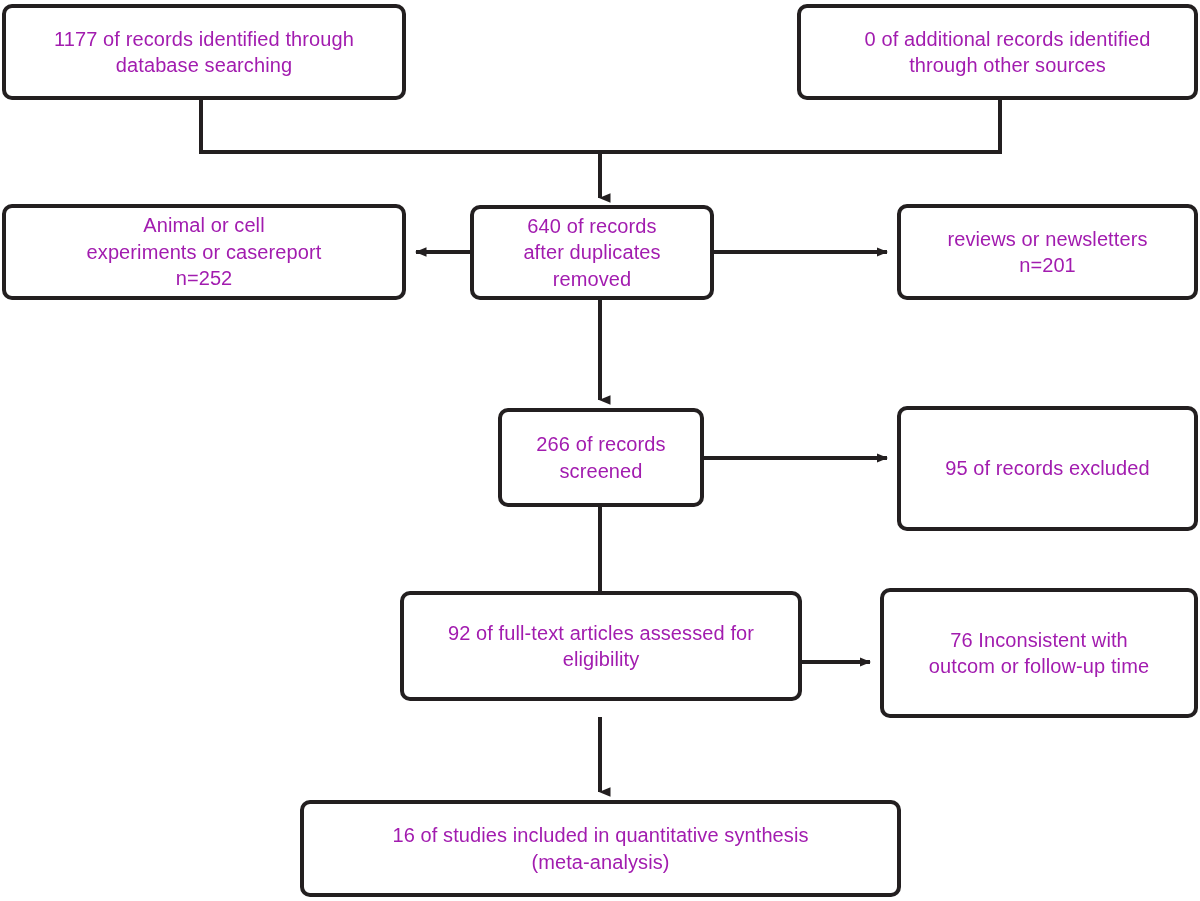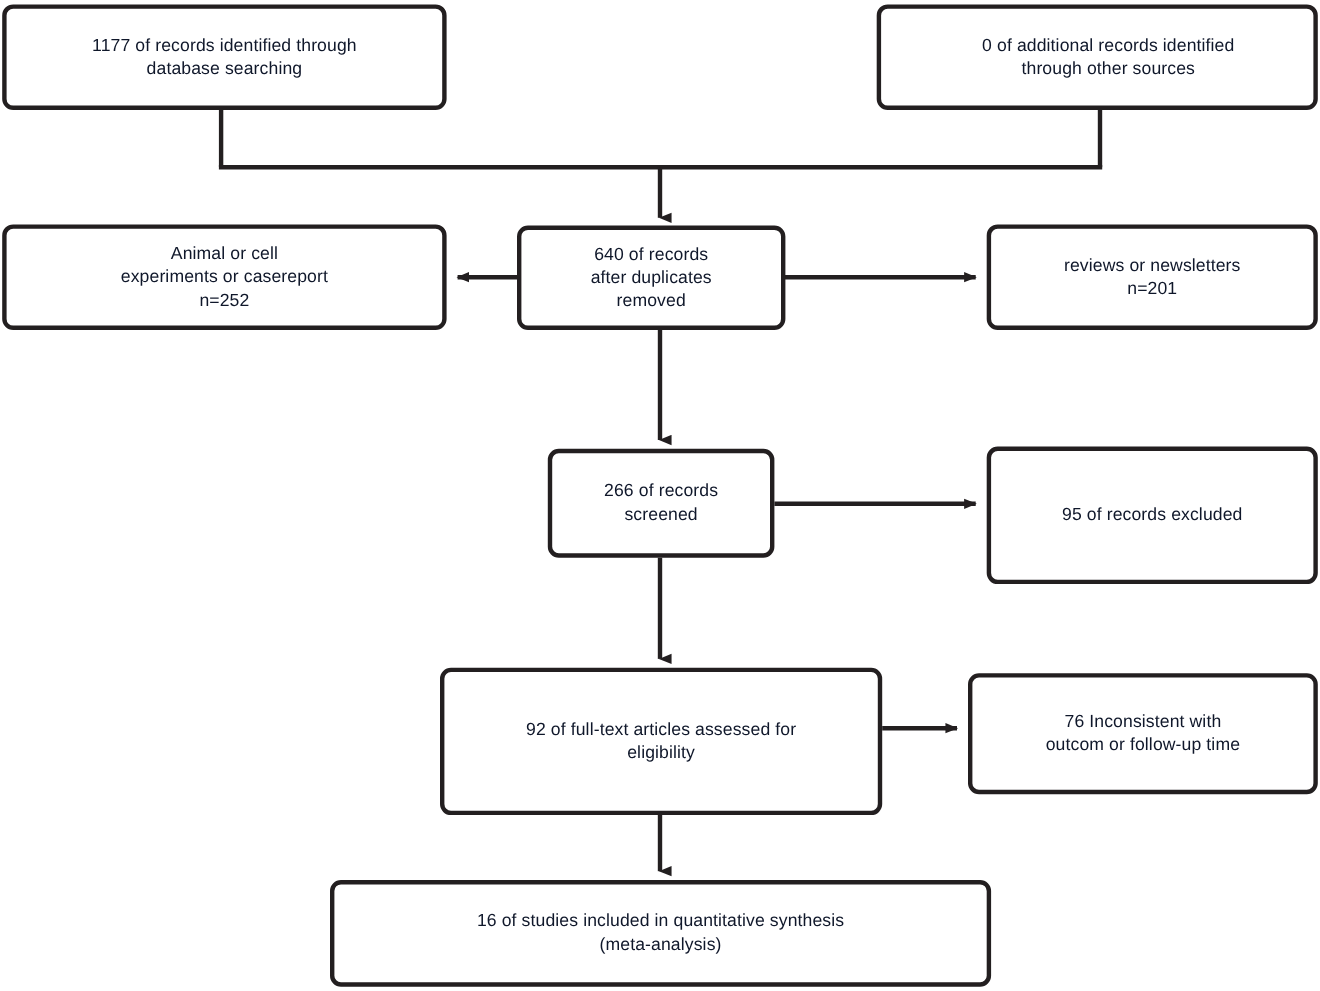--- a/index.html
+++ b/index.html
@@ -34,41 +34,41 @@
     border-radius: 10px;
     display: flex;
     align-items: center;
     justify-content: center;
     text-align: center;
     z-index: 2;
   }
   .node-text {
     display: block;
     width: 100%;
-    color: #0f172a;
-    font-size: 16px;
+    color: #a21caf;
+    font-size: 20px;
     line-height: 1.32;
     letter-spacing: 0.1px;
     white-space: pre-line;
     padding: 0 10px;
     box-sizing: border-box;
   }
   
   #node-identified-db   { left: 2px;   top: 4px;   width: 404px; height: 96px; }
   #node-identified-other{ left: 797px; top: 4px;   width: 401px; height: 96px; padding-left: 20px; }
   
   #node-excluded-animal { left: 2px;   top: 204px; width: 404px; height: 96px; }
   #node-duplicates      { left: 470px; top: 205px; width: 244px; height: 95px; }
   #node-excluded-reviews{ left: 897px; top: 204px; width: 301px; height: 96px; }
   
   #node-screened        { left: 498px; top: 408px; width: 206px; height: 99px; }
   #node-excluded-records{ left: 897px; top: 406px; width: 301px; height: 125px; }
   
-  #node-fulltext        { left: 400px; top: 607px; width: 402px; height: 134px; }
-  #node-excluded-outcome{ left: 880px; top: 612px; width: 318px; height: 110px; }
+  #node-fulltext        { left: 400px; top: 591px; width: 402px; height: 110px; }
+  #node-excluded-outcome{ left: 880px; top: 588px; width: 318px; height: 130px; }
   
   #node-included        { left: 300px; top: 800px; width: 601px; height: 97px; }
 </style>
 </head>
 <body>
 
 <div id="diagram">
 
   <svg id="connectors" viewBox="0 0 1200 901" width="1200" height="901" aria-hidden="true">
     <defs>

